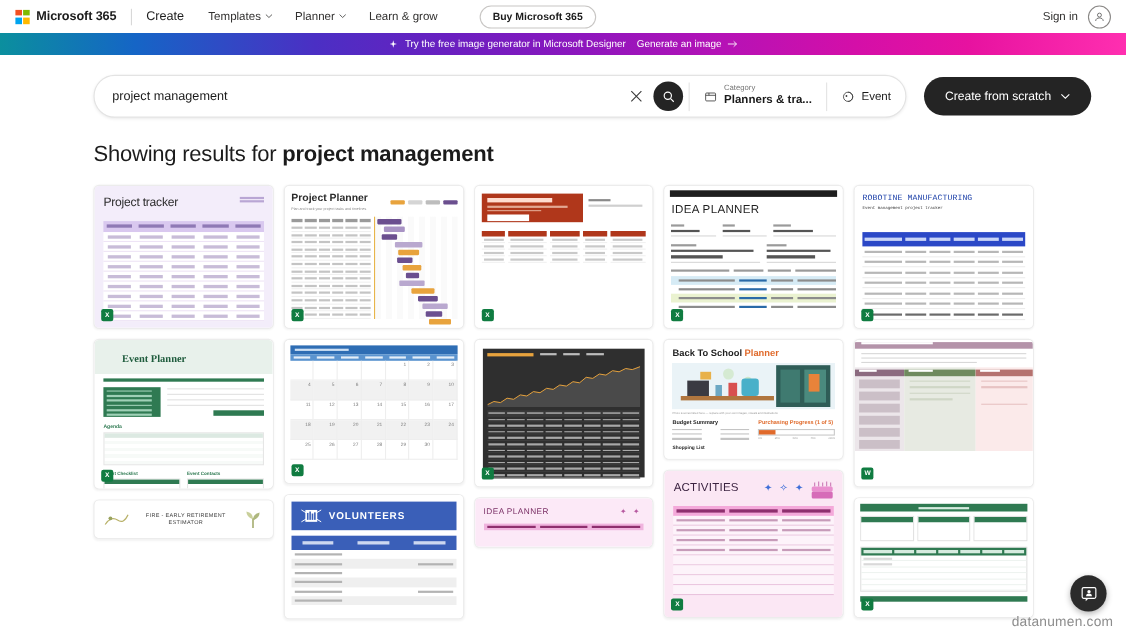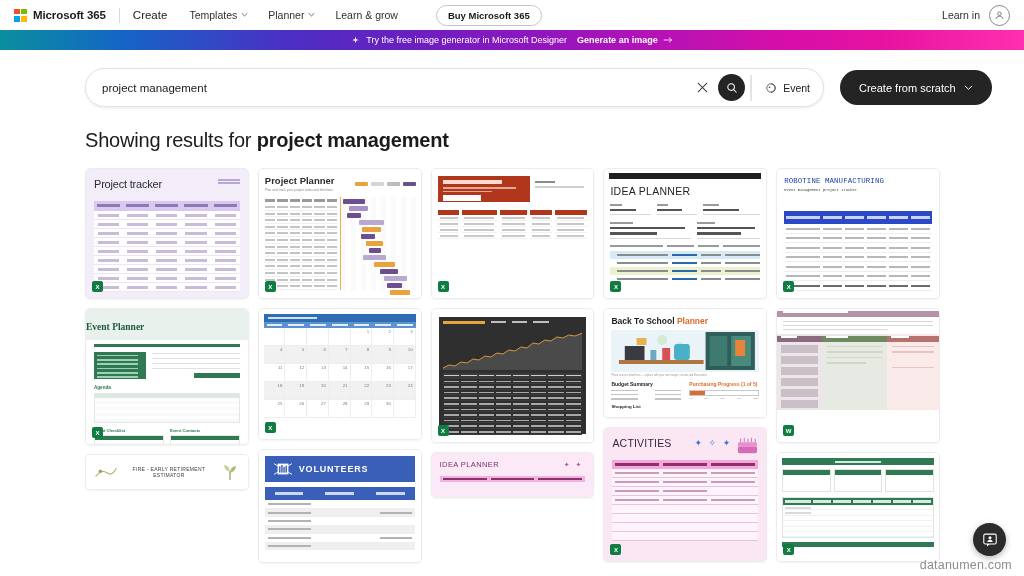--- a/index.html
+++ b/index.html
@@ -66,21 +66,21 @@
       #8e16bd 52%, #b512b6 64%, #d40fa8 76%, #e712a0 86%, #ff2fb0 100%);
     display: flex;
     align-items: center;
     justify-content: center;
     gap: 10px;
     color: #ffffff;
     position: relative;
     z-index: 19;
   }
   .promo-text { font-size: 9px; display: flex; align-items: center; gap: 6px; }
-  .promo-cta { font-size: 9px; font-weight: 700; display: flex; align-items: center; gap: 5px; cursor: pointer; }
+  .promo-cta { font-size: 9px; font-weight: 400; display: flex; align-items: center; gap: 5px; cursor: pointer; }
 
   
   .search-row {
     display: flex;
     align-items: center;
     padding: 18px 0 0 85px;
     gap: 16px;
   }
   .search-shell {
     display: flex;
@@ -233,21 +233,21 @@
   .rb { background: #ffffff; padding: 8px 7px 0 7px; height: 129px; }
   .rb-title { font-family: "Liberation Mono", monospace; font-size: 7.4px; color: #1b3fa8; letter-spacing: 0.1px; }
   .rb-sub { font-family: "Liberation Mono", monospace; font-size: 3.8px; color: #3a3a3a; margin-top: 3px; }
   .rb-head { display: flex; background: #2b48c7; margin-top: 19px; height: 13px; gap: 3px; padding: 0 2px; }
   .rb-head i { flex: 1; height: 3px; background: #c9d4f7; margin-top: 5px; }
   .rb-row { display: flex; height: 9.5px; border-bottom: 1px solid #ededed; gap: 3px; padding: 0 2px; }
   .rb-row i { flex: 1; height: 2.2px; background: #b7b7b7; margin-top: 3.5px; }
 
   
   .ev { background: #ffffff; height: 135px; padding: 0 0 0 0; }
-  .ev-head { background: #e8f1eb; padding: 7px 8px 6px 0; }
+  .ev-head { background: #e8f1eb; padding: 7px 8px 6px 25px; }
   .ev-title { font-family: "Liberation Serif", serif; font-size: 9.5px; color: #1f5c3d; font-weight: 700; }
   .ev-rule { height: 2.5px; background: #2f7a52; margin: 4px 8px 0 8px; }
   .ev-block { display: flex; gap: 6px; padding: 5px 8px 0 8px; }
   .ev-tile { width: 36%; background: #2f7a52; height: 27px; padding: 3px; }
   .ev-tile i { display: block; height: 1.8px; background: #9fd0b6; margin-bottom: 2.6px; width: 88%; }
   .ev-lines { flex: 1; padding-top: 1px; }
   .ev-lines i { display: block; height: 1px; background: #e1e1e1; margin-bottom: 4.2px; }
   .ev-btn { height: 5px; background: #2f7a52; width: 52%; margin-left: auto; }
   .ev-sec { font-size: 4.6px; color: #2f7a52; font-weight: 700; padding: 6px 8px 0 8px; }
   .ev-grid { margin: 3px 8px 0 8px; border: 1px solid #e6e6e6; height: 30px;
@@ -420,21 +420,21 @@
           </svg>
       </span>
     </div>
     <div class="nav-item">
       <span>Learn &amp; grow</span>
     </div>
     <div class="buy-btn">Buy Microsoft 365</div>
   </div>
 
   <div class="topnav-right">
-    <span class="signin">Learn in</span>
+    <span class="signin">Sign in</span>
     <div class="avatar-ring">
       <svg width="11" height="11" viewBox="0 0 16 16">
         <circle cx="8" cy="5.4" r="2.6" fill="none" stroke="#5a5a5a" stroke-width="1.1"></circle>
         <path d="M3 13.2c0-2.7 2.3-4 5-4s5 1.3 5 4" fill="none" stroke="#5a5a5a" stroke-width="1.1"></path>
       </svg>
     </div>
   </div>
 </div>
 
 <div class="promo">
@@ -460,20 +460,30 @@
         <path d="M1 1 L11 11 M11 1 L1 11" stroke="#3b3b3b" stroke-width="1.1"></path>
       </svg>
     </div>
     <div class="search-circle">
       <svg width="12" height="12" viewBox="0 0 16 16">
         <circle cx="6.8" cy="6.8" r="4.4" fill="none" stroke="#ffffff" stroke-width="1.4"></circle>
         <path d="M10.2 10.2 L14 14" stroke="#ffffff" stroke-width="1.4"></path>
       </svg>
     </div>
     <div class="filter-sep"></div>
+    <div class="filter-chip">
+      <svg width="12" height="12" viewBox="0 0 16 16">
+        <rect x="2" y="3.4" width="12" height="9.6" rx="1.2" fill="none" stroke="#3b3b3b" stroke-width="1"></rect>
+        <path d="M2 6.2 H14 M6 3.4 V6.2" stroke="#3b3b3b" stroke-width="1"></path>
+      </svg>
+      <span class="filter-labels">
+        <span class="filter-cap">Category</span>
+        <span class="filter-val">Planners &amp; tra...</span>
+      </span>
+    </div>
     <div class="filter-sep"></div>
     <div class="filter-chip">
       <svg width="12" height="12" viewBox="0 0 16 16">
         <circle cx="8" cy="8" r="5.6" fill="none" stroke="#3b3b3b" stroke-width="1"></circle>
         <path d="M8 2.4 A5.6 5.6 0 0 1 8 13.6" fill="none" stroke="#3b3b3b" stroke-width="1"></path>
         <circle cx="6" cy="7" r="1.1" fill="#3b3b3b"></circle>
       </svg>
       <span class="filter-plain">Event</span>
     </div>
   </div>

